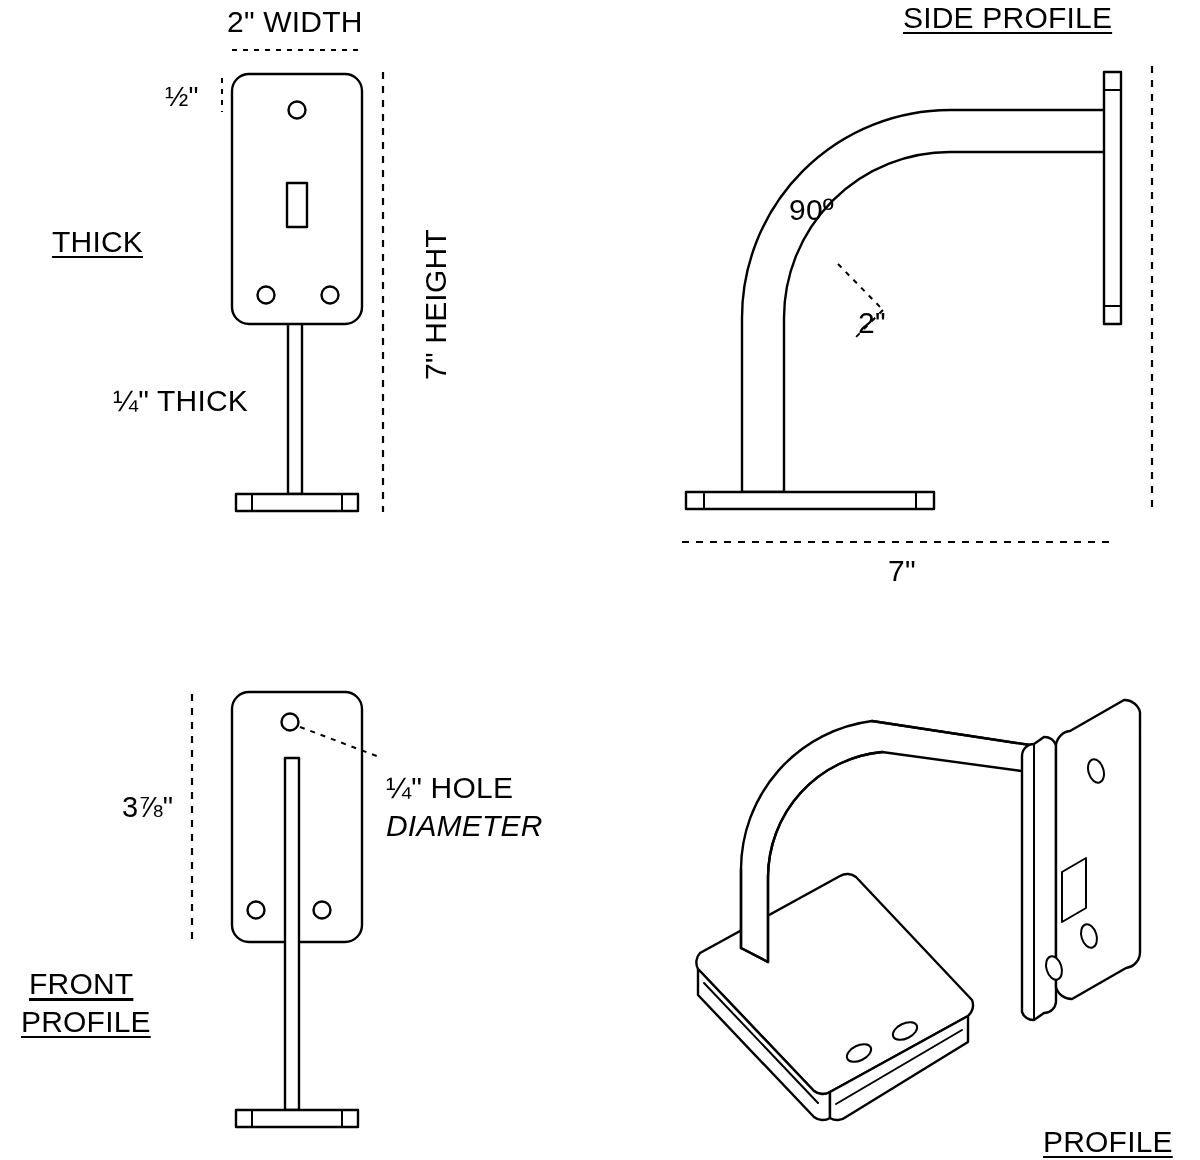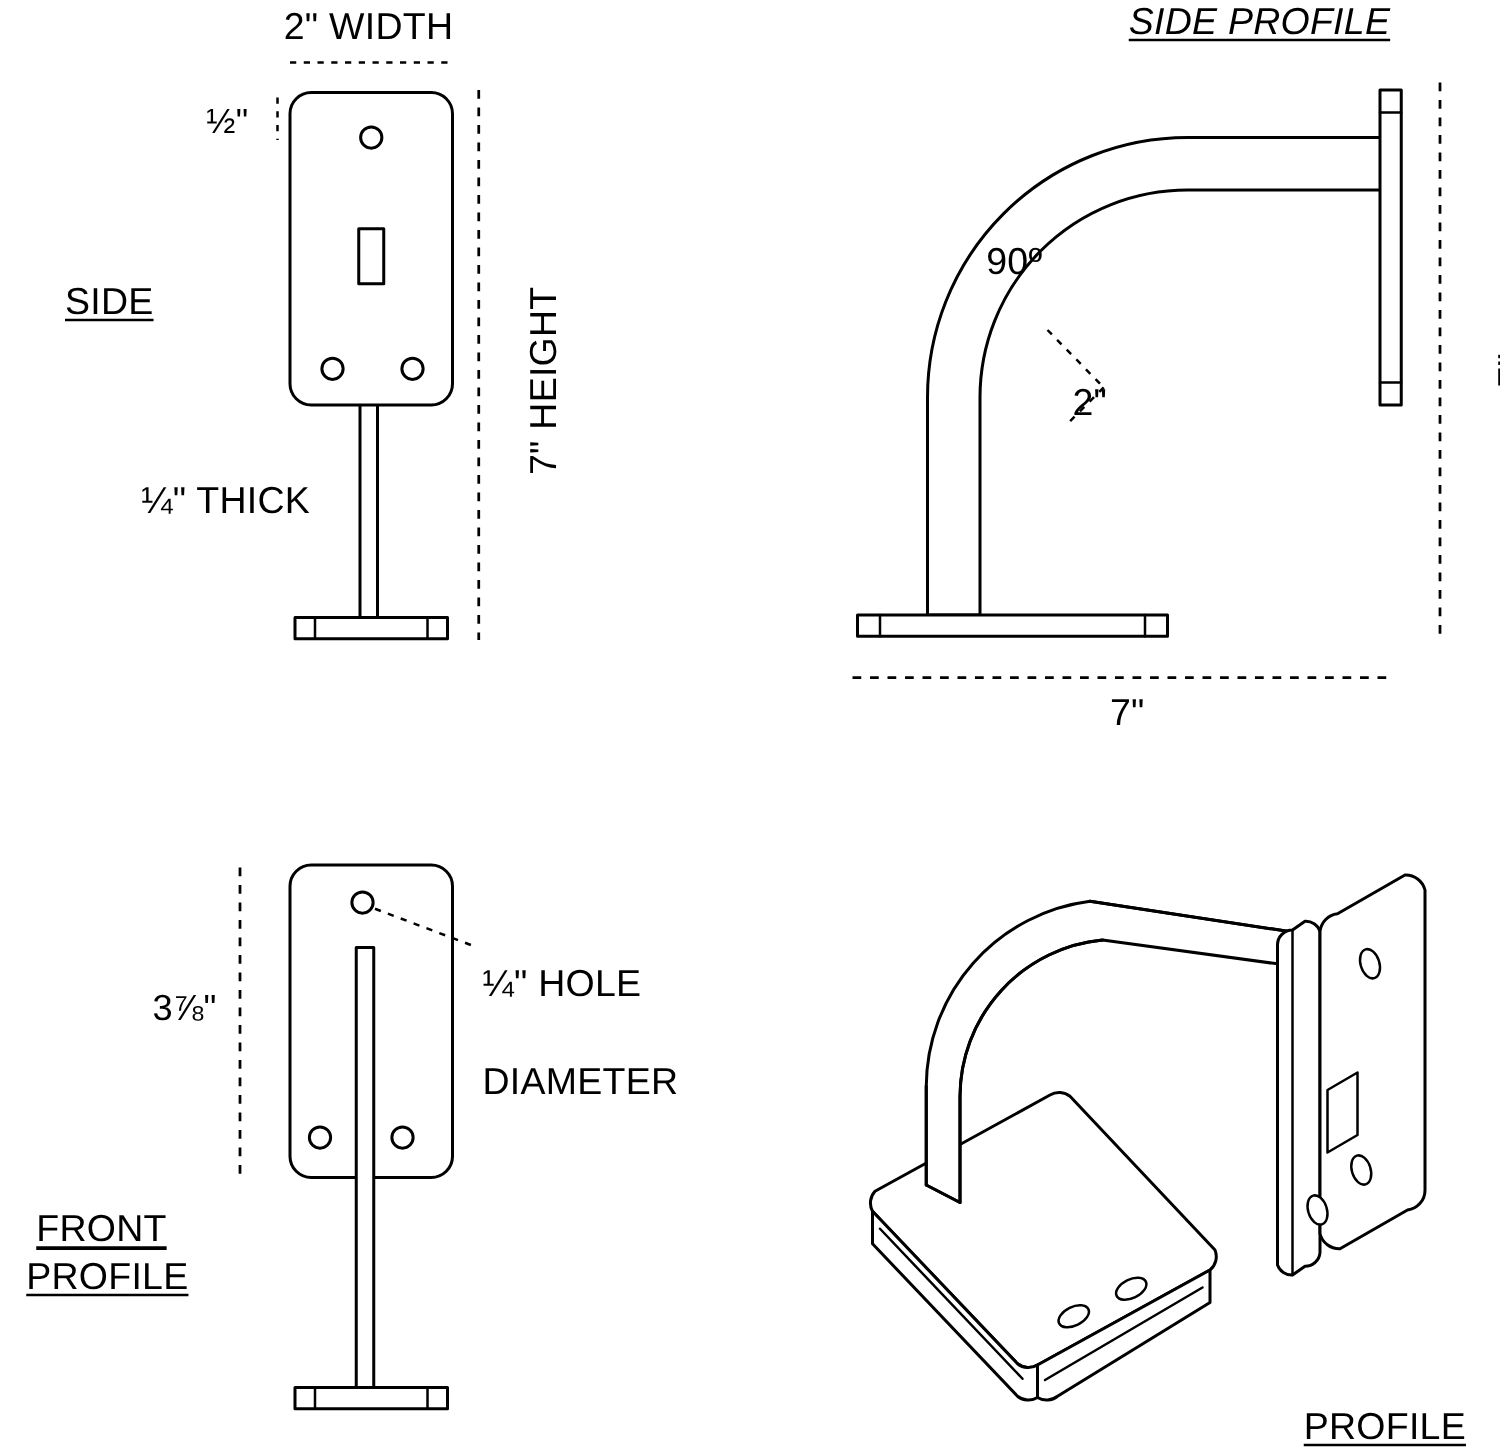--- a/index.html
+++ b/index.html
@@ -244,41 +244,41 @@
       <ellipse class="fillw-thin" cx="1089" cy="936" rx="7.5" ry="12" transform="rotate(-17 1089 936)"></ellipse>
       <ellipse class="fillw-thin" cx="1054" cy="968" rx="7.5" ry="12" transform="rotate(-17 1054 968)"></ellipse>
     </g>
 
   </svg>
 
   <div class="lbl" style="left:227px; top:4px;">2" WIDTH</div>
 
   <div class="lbl" style="left:165px; top:80px; font-size:28px;">½"</div>
 
-  <div class="lbl u" style="left:52px; top:224px;">SIDE</div>
+  <div class="lbl u" style="left:52px; top:224px;">THICK</div>
 
   <div class="lbl" style="left:113px; top:383px;">¼" THICK</div>
 
   <div class="lbl rot" style="left:418px; top:380px;">7" HEIGHT</div>
 
-  <div class="lbl u" style="left:903px; top:0px;font-style:italic;">SIDE PROFILE</div>
+  <div class="lbl u" style="left:903px; top:0px;">SIDE PROFILE</div>
 
   <div class="lbl" style="left:789px; top:192px;">90º</div>
 
   <div class="lbl" style="left:858px; top:305px;">2"</div>
 
   <div class="lbl" style="left:888px; top:553px;">7"</div>
 
   <div class="lbl rot" style="left:1192px; top:310px;">7"</div>
 
   <div class="lbl" style="left:122px; top:790px; font-size:29px;">3⅞"</div>
 
   <div class="lbl" style="left:386px; top:770px;">¼" HOLE</div>
 
-  <div class="lbl" style="left:386px; top:848px;">DIAMETER</div>
+  <div class="lbl" style="left:386px; top:808px;font-style:italic;">DIAMETER</div>
 
   <div class="lbl u" style="left:29px; top:966px;text-decoration:underline;">FRONT</div>
 
   <div class="lbl u" style="left:21px; top:1004px;">PROFILE</div>
 
 
   <div class="lbl u" style="left:1043px; top:1124px;">PROFILE</div>
 
 </div>
 

